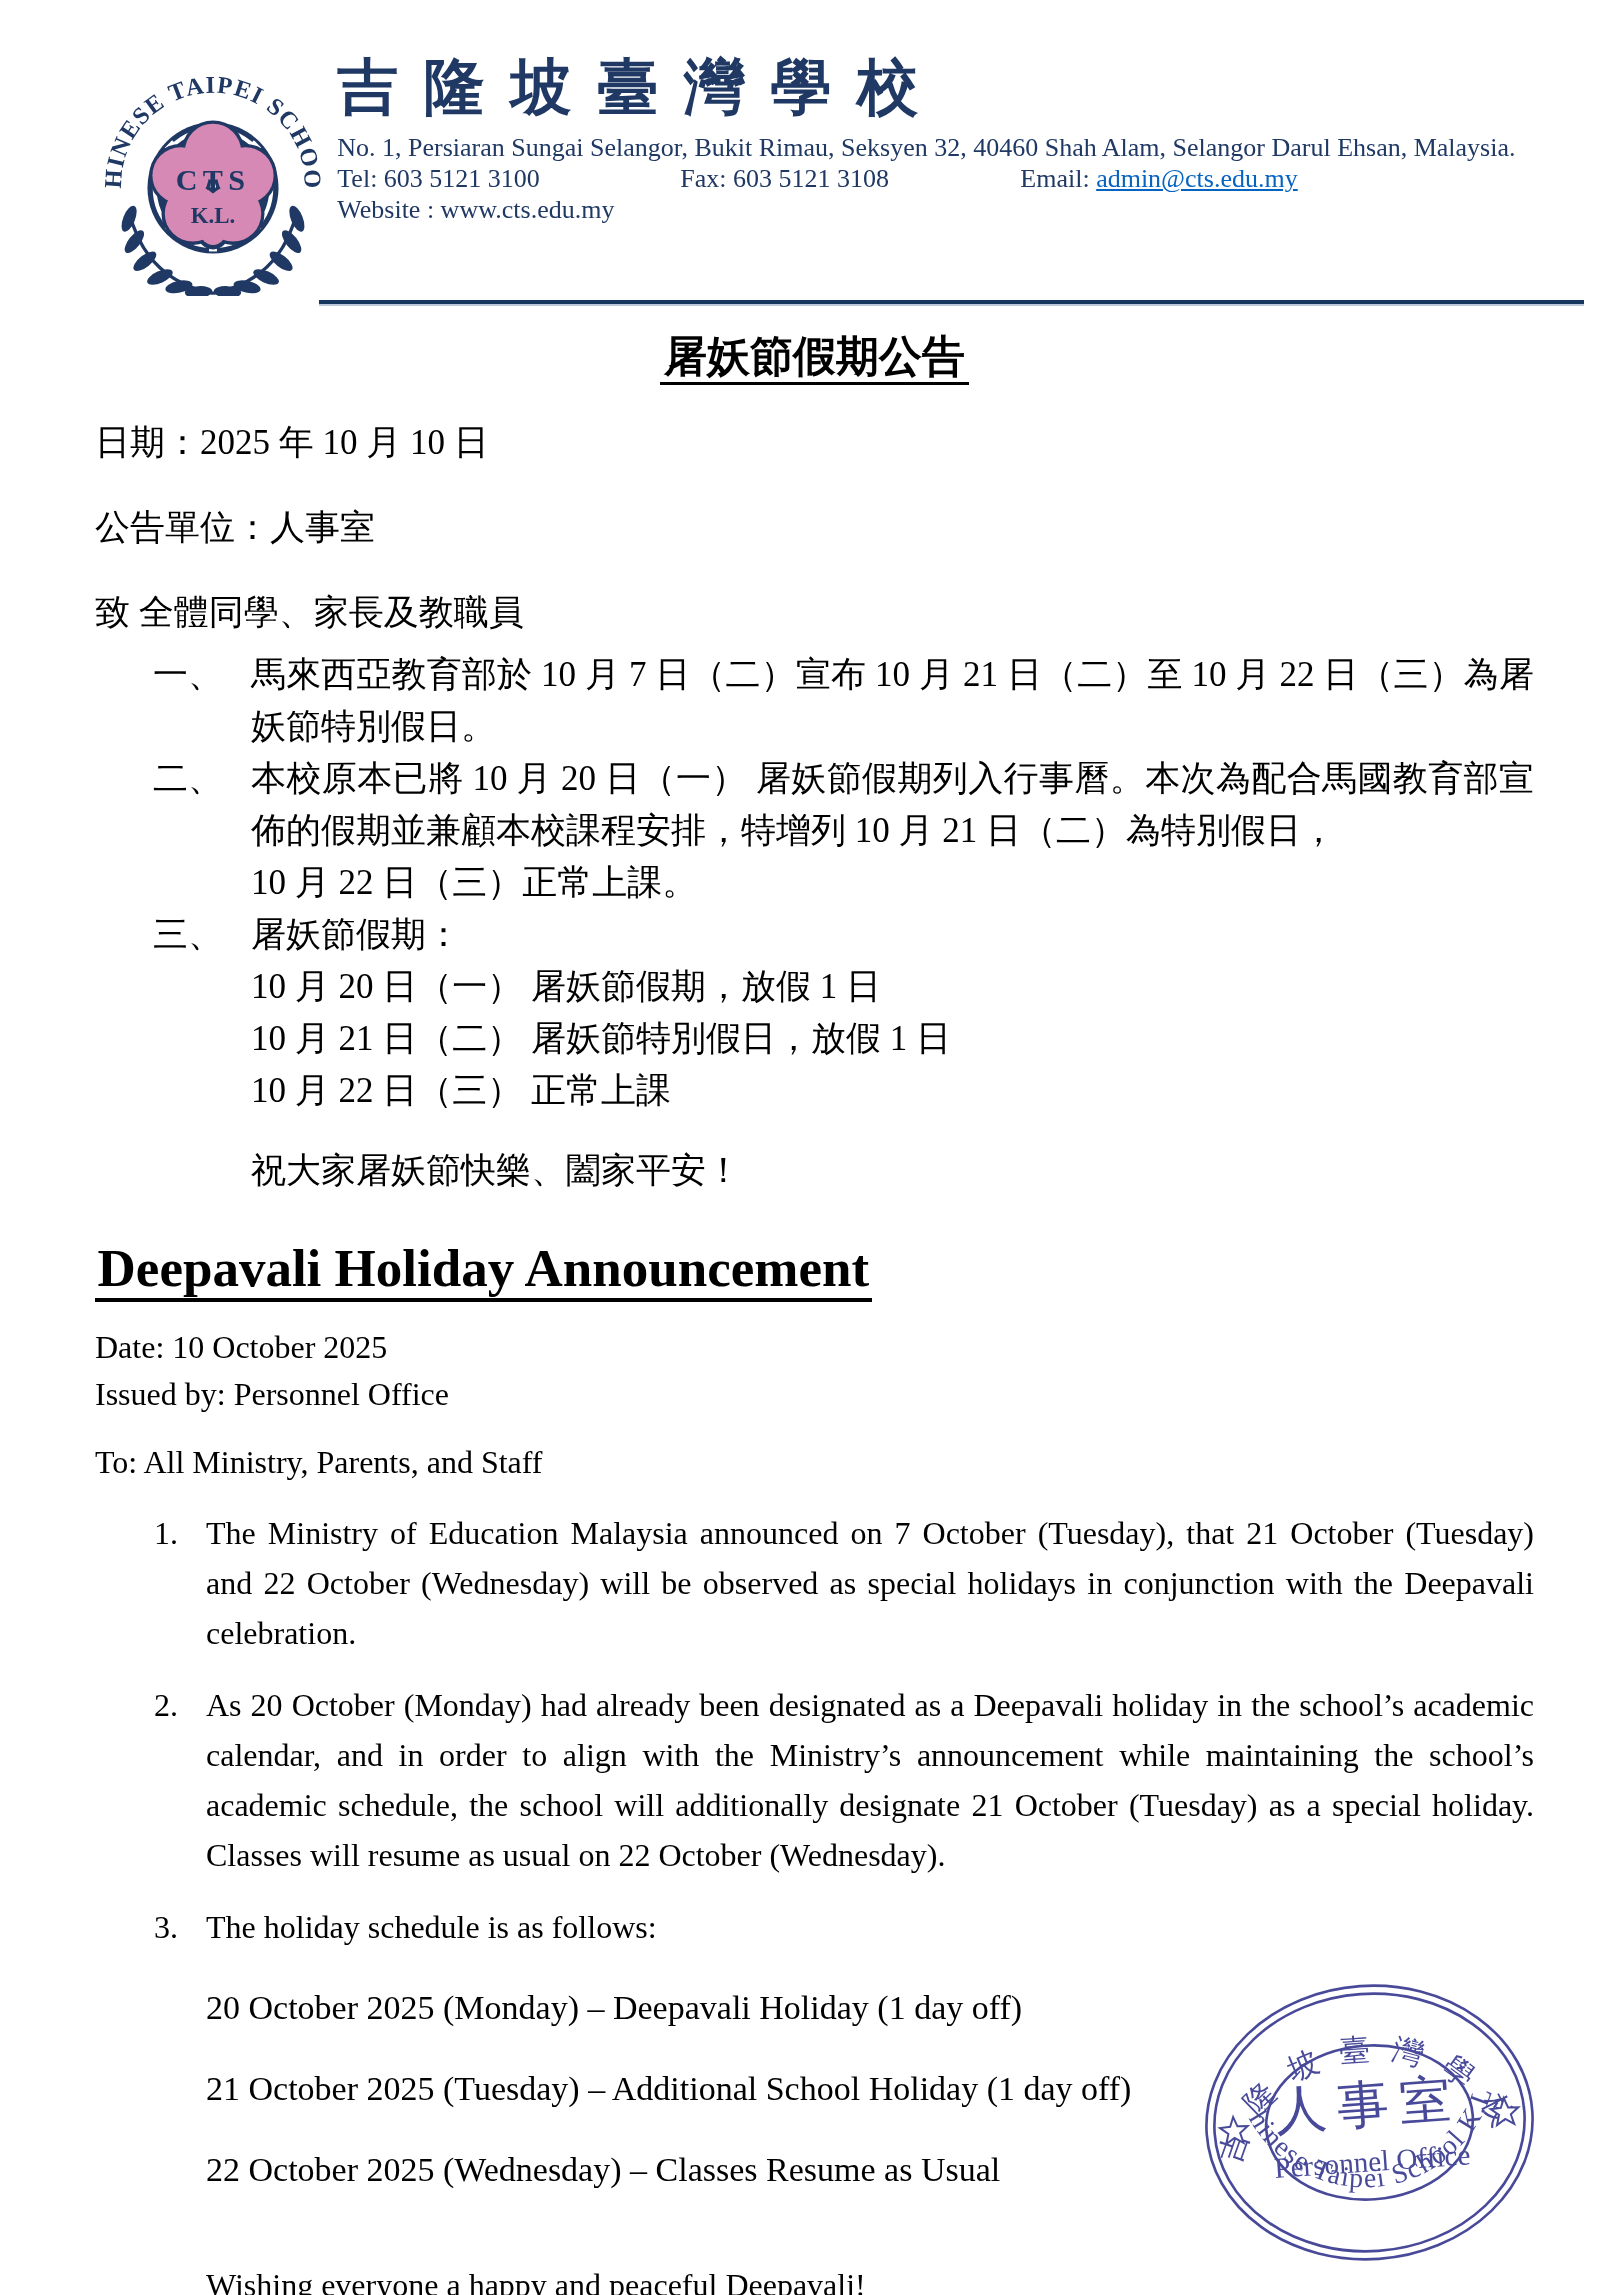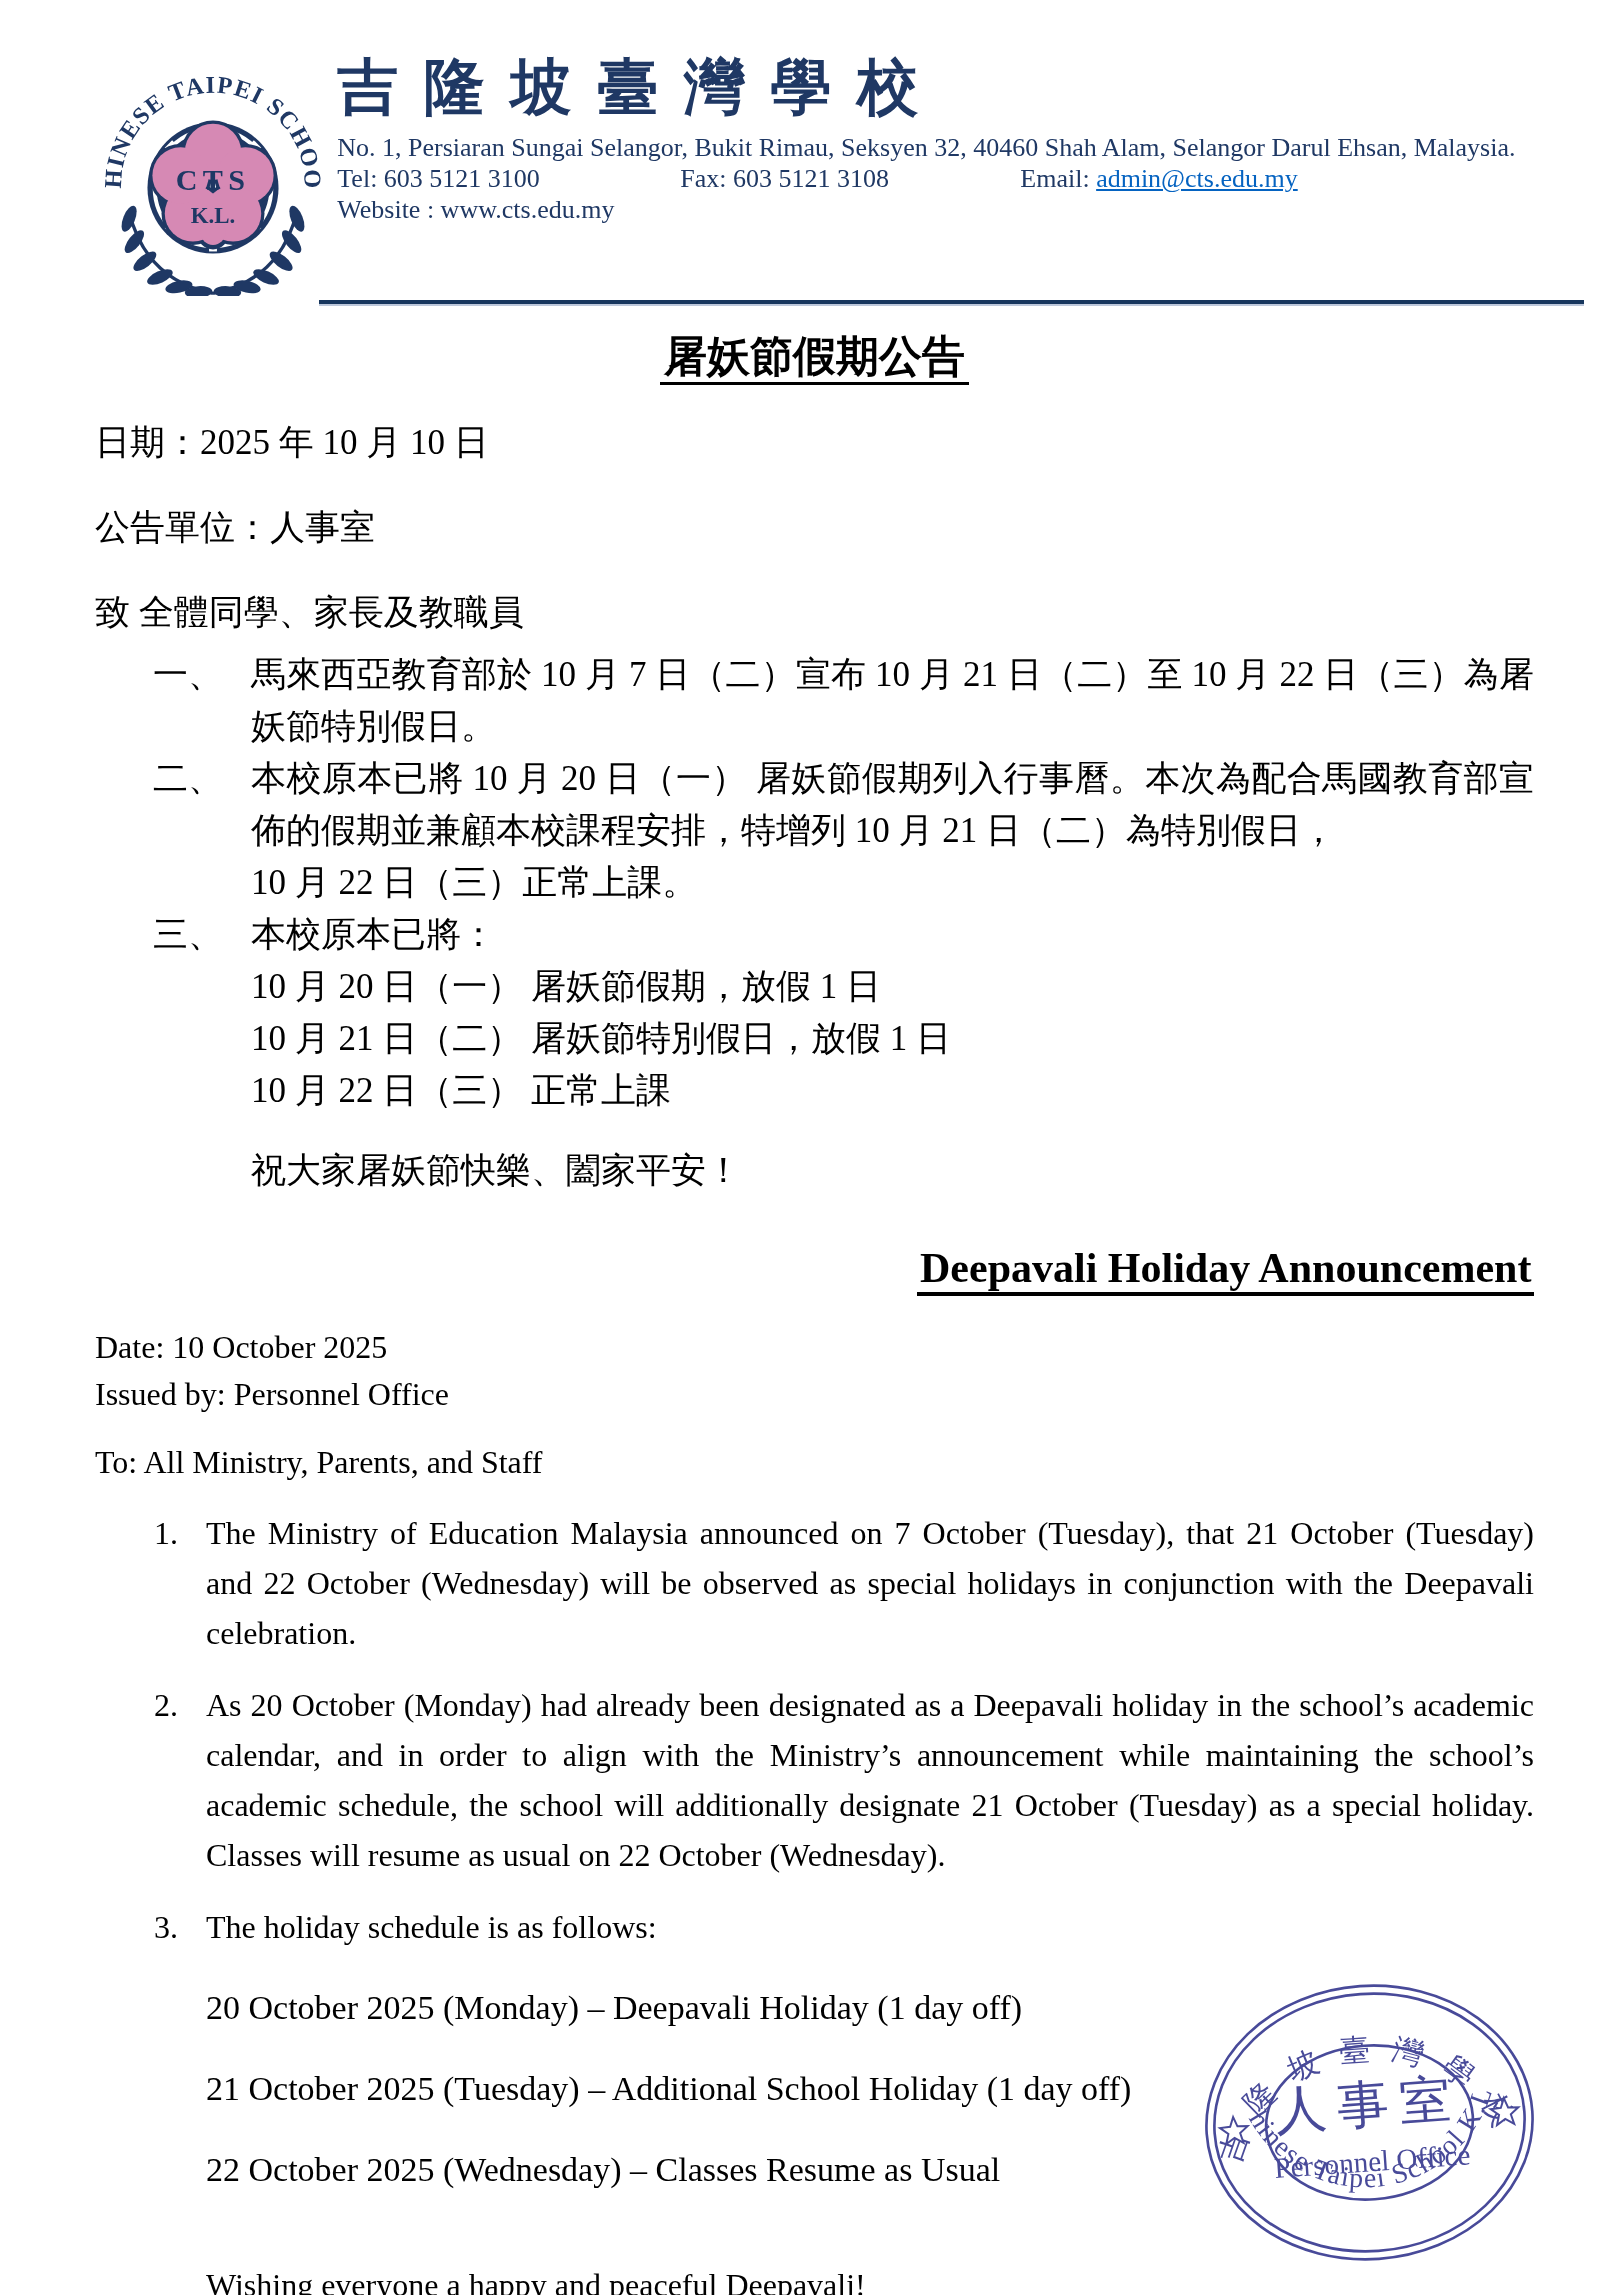--- a/index.html
+++ b/index.html
@@ -49,21 +49,21 @@
   .zh-meta { margin-top: 34px; font-size: 35px; line-height: 52px; }
   .zh-meta p { margin-bottom: 33px; }
   .zh-meta p:last-child { margin-bottom: 10.5px; }
   .zh-item { display: flex; font-size: 35px; line-height: 52px; }
   .zh-item .num { flex: 0 0 98px; margin-left: 58px; }
   .zh-item .body { flex: 1 1 auto; text-align: justify; }
   .zh-sched { margin-top: 0; }
   .zh-blessing { margin-left: 156px; margin-top: 27.5px; font-size: 35px; line-height: 52px; }
 
   
-  .en-title { text-align: right; margin-top: 46px; font-size: 42px; line-height: 51px; font-weight: bold; }
+  .en-title { text-align: left; margin-top: 46px; font-size: 53px; line-height: 51px; font-weight: bold; }
   .en-title span { border-bottom: 4.6px solid #000; padding: 0 2.6px 1.3px 2.6px; }
   .en-meta { margin-top: 30px; font-size: 32px; line-height: 47px; }
   .en-to { margin-top: 21px; font-size: 32px; line-height: 47px; }
   .en-item { display: flex; margin-top: 22px; font-size: 32px; line-height: 50px; }
   .en-item .num { flex: 0 0 52px; margin-left: 59px; }
   .en-item .body { flex: 1 1 auto; text-align: justify; }
   .en-sched { margin-left: 111px; margin-top: 31px; font-size: 34px; line-height: 50px; }
   .en-closing { margin-left: 111px; margin-top: 65px; font-size: 32px; line-height: 50px; }
 
   
@@ -168,21 +168,21 @@
     <span class="num">二、</span>
     <div class="body">
       <span>本校原本已將 10 月 20 日（一） 屠妖節假期列入行事曆。本次為配合馬國教育部宣佈的假期並兼顧本校課程安排，特增列 10 月 21 日（二）為特別假日，</span><br>
       <span>10 月 22 日（三）正常上課。</span>
     </div>
   </div>
 
   <div class="zh-item">
     <span class="num">三、</span>
     <div class="body">
-      <div>本校原本已將：</div>
+      <div>屠妖節假期：</div>
       <div class="zh-sched">10 月 20 日（一） 屠妖節假期，放假 1 日</div>
       <div class="zh-sched">10 月 21 日（二） 屠妖節特別假日，放假 1 日</div>
       <div class="zh-sched">10 月 22 日（三） 正常上課</div>
     </div>
   </div>
 
   <div class="zh-blessing">祝大家屠妖節快樂、闔家平安！</div>
 
   <h2 class="en-title"><span>Deepavali Holiday Announcement</span></h2>
 

